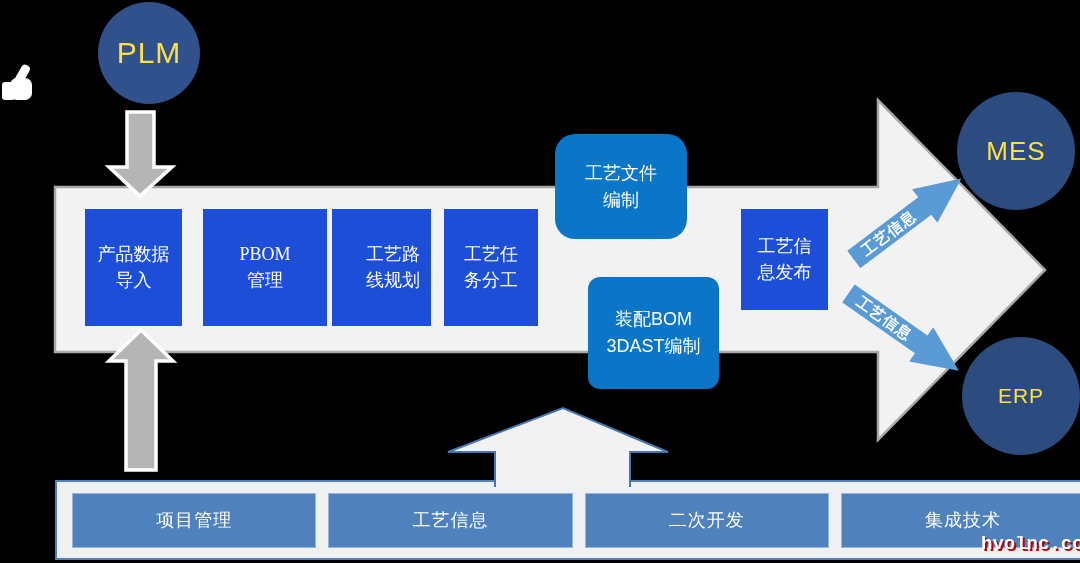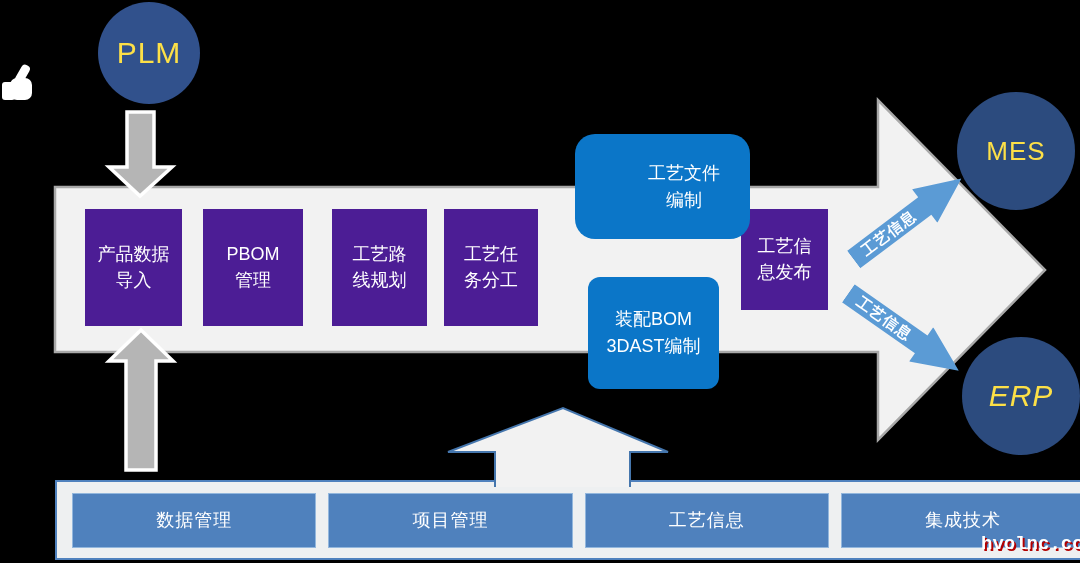--- a/index.html
+++ b/index.html
@@ -11,24 +11,25 @@
   }
   .abs{position:absolute;}
   .circle{
     border-radius:50%;background:#31518c;color:#fde047;
     display:flex;align-items:center;justify-content:center;
     z-index:2;
   }
   .circle.dark{background:#2c4b7e;}
   .circle span{letter-spacing:1px;}
   .stepbox{
-    background:#4c1d95;color:#fff;z-index:3;
+    background:#1d4ed8;color:#fff;z-index:3;
     display:flex;align-items:center;justify-content:center;
     text-align:center;font-size:18px;line-height:1.4;
     white-space:pre-line;
+    font-family:Liberation Serif, serif;
   }
   .brightbox{
     background:#0b76c8;color:#fff;z-index:3;border-radius:20px;
     display:flex;align-items:center;justify-content:center;
     text-align:center;font-size:18px;line-height:1.5;
     white-space:pre-line;
   }
   .diag-arrow{
     z-index:4;background:#5b9bd5;color:#fff;
     clip-path:polygon(0% 24%, 66% 24%, 66% 0%, 100% 50%, 66% 100%, 66% 76%, 0% 76%);
@@ -51,23 +52,23 @@
     text-shadow:2px 2px 0 #b30000;
   }
   svg.layer{left:0;top:0;z-index:2;pointer-events:none;}
 </style>
 </head>
 <body>
 
 <div id="canvas">
 
   <div class="abs" id="foundation-band">
-    <div class="foundbox">数据管理</div>
     <div class="foundbox">项目管理</div>
     <div class="foundbox">工艺信息</div>
+    <div class="foundbox">二次开发</div>
     <div class="foundbox">集成技术</div>
   </div>
 
   <svg class="layer abs" width="1080" height="563">
 
     <polygon points="55,187 878,187 878,100 1045,270 878,440 878,352 55,352" fill="#f2f2f2" stroke="#a8a8a8" stroke-width="2.5"></polygon>
 
     <polygon points="563,408 668,452 630,452 630,487 495,487 495,452 448,452" fill="#f2f2f2"></polygon>
     <path d="M495,487 L495,452 L448,452 L563,408 L668,452 L630,452 L630,487" fill="none" stroke="#4576ad" stroke-width="2"></path>
 
@@ -81,36 +82,36 @@
       <rect x="18" y="64" width="9" height="20" rx="4" transform="rotate(30 22 74)"></rect>
     </g>
   </svg>
 
   <div class="abs circle" style="left:98px;top:2px;width:102px;height:102px;font-size:30px;">
     <span>PLM</span>
   </div>
   <div class="abs circle dark" style="left:957px;top:92px;width:118px;height:118px;font-size:26px;">
     <span>MES</span>
   </div>
-  <div class="abs circle dark" style="left:962px;top:337px;width:118px;height:118px;font-size:30px;font-style:italic;">
+  <div class="abs circle dark" style="left:962px;top:337px;width:118px;height:118px;font-size:21px;">
     <span>ERP</span>
   </div>
 
   <div class="abs stepbox" style="left:85px;top:209px;width:97px;height:117px;">产品数据
 导入</div>
-  <div class="abs stepbox" style="left:203px;top:209px;width:100px;height:117px;">PBOM
+  <div class="abs stepbox" style="left:203px;top:209px;width:124px;height:117px;">PBOM
 管理</div>
-  <div class="abs stepbox" style="left:332px;top:209px;width:95px;height:117px;">工艺路
+  <div class="abs stepbox" style="left:332px;top:209px;width:76px;height:117px;padding-left:23px;">工艺路
 线规划</div>
   <div class="abs stepbox" style="left:444px;top:209px;width:94px;height:117px;">工艺任
 务分工</div>
   <div class="abs stepbox" style="left:741px;top:209px;width:87px;height:101px;">工艺信
 息发布</div>
 
-  <div class="abs brightbox" style="left:575px;top:134px;width:132px;height:105px;padding-left:43px;">工艺文件
+  <div class="abs brightbox" style="left:555px;top:134px;width:132px;height:105px;">工艺文件
 编制</div>
   <div class="abs brightbox" style="left:588px;top:277px;width:131px;height:112px;border-radius:12px;">装配BOM
 3DAST编制</div>
 
   <div class="abs diag-arrow" style="left:840px;top:198px;width:135px;height:42px;transform:rotate(-37deg);">工艺信息</div>
   <div class="abs diag-arrow" style="left:836px;top:311px;width:135px;height:42px;transform:rotate(35deg);">工艺信息</div>
 
   <div class="abs" id="watermark">hvolnc.com</div>
 
 </div>

